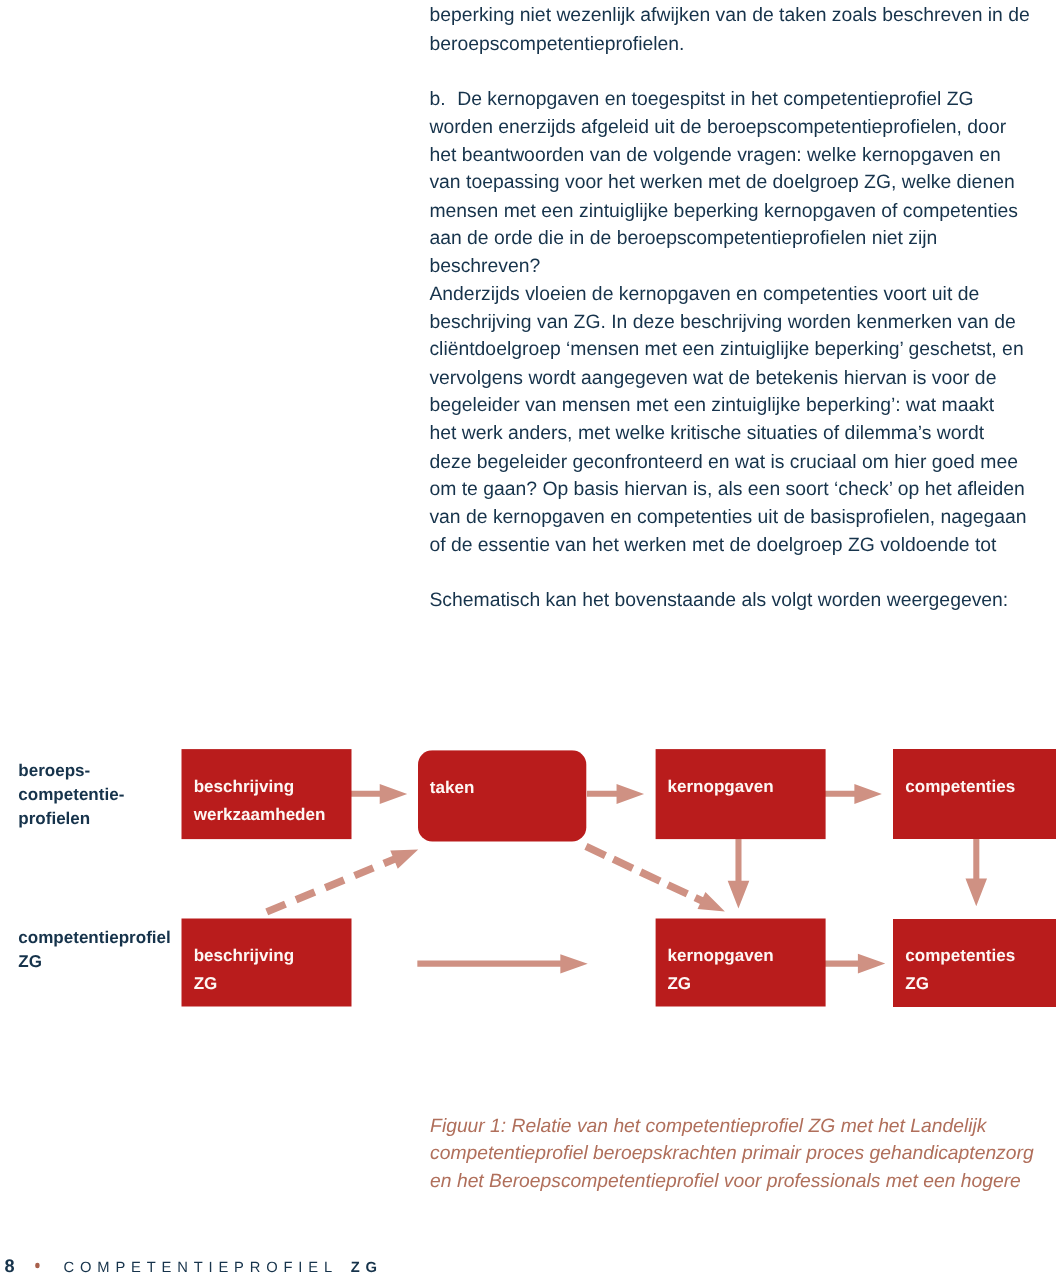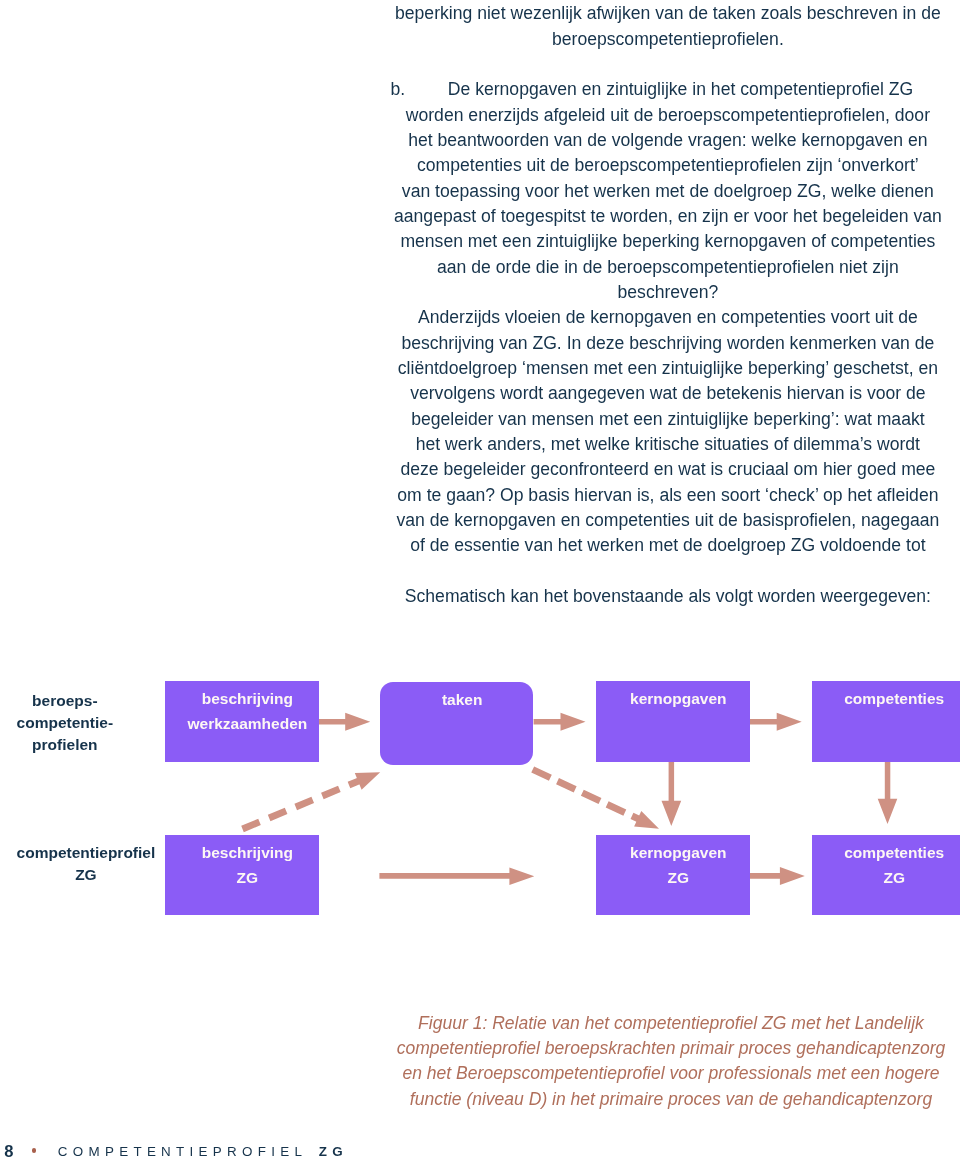--- a/index.html
+++ b/index.html
@@ -1,32 +1,32 @@
 <!DOCTYPE html>
 <html><head>
 <meta charset="utf-8">
 <title>Competentieprofiel ZG - page 8</title>
 <style>
   html,body{margin:0;padding:0;}
   .textcol,.caption,.rowlabel,.box,.fnum,.ftitle,.fsuf{transform:translateZ(0);}
   body{width:960px;height:1162px;background:#ffffff;font-family:"Liberation Sans",sans-serif;position:relative;overflow:hidden;}
-  .page{position:absolute;inset:0;text-align:center;}
+  .page{position:absolute;inset:0;}
   
   .textcol{position:absolute;left:390.4px;top:1.2px;width:555px;color:#16334b;font-size:17.6px;line-height:25.35px;white-space:nowrap;}
   .para{margin:0;}
   .para + .para{margin-top:25.35px;}
   .tline{height:25.35px;}
   .hang{position:relative;}
   .hang .marker{position:absolute;left:0;top:0;}
   .hang .tline:first-of-type{padding-left:25.3px;}
   .hang .nohang{padding-left:0;}
   
   .diagram{position:absolute;left:0;top:0;width:960px;height:1162px;margin-left:11px;}
   .arrows{position:absolute;left:0;top:0;}
-  .box{position:absolute;background:#8b5cf6;color:#fdf7f4;font-weight:bold;font-size:15.5px;line-height:24.8px;box-sizing:border-box;padding-top:6px;padding-left:11.1px;white-space:nowrap;}
+  .box{position:absolute;background:#b91c1c;color:#fdf7f4;font-weight:bold;font-size:15.5px;line-height:24.8px;box-sizing:border-box;padding-top:23px;padding-left:11.1px;white-space:nowrap;}
   .rowlabel{position:absolute;color:#16334b;font-weight:bold;font-size:15.5px;line-height:21.9px;white-space:nowrap;}
   
   .caption{position:absolute;left:391px;width:560px;color:#b06f5b;font-style:italic;font-size:17.55px;line-height:25.2px;white-space:nowrap;}
   
   .footer{position:absolute;left:0;top:1120px;width:960px;height:42px;}
   .fnum{position:absolute;left:4.2px;top:0;font-size:16.5px;font-weight:bold;color:#16334b;line-height:1;}
   .fbul{position:absolute;left:31.6px;top:0;width:4.8px;height:4.8px;border-radius:50%;background:#a8604c;}
   .ftitle{position:absolute;left:57.8px;top:0;font-size:13.4px;font-weight:normal;letter-spacing:5.3px;color:#16334b;line-height:1;}
   .fsuf{position:absolute;left:318.8px;top:0;font-size:13.4px;font-weight:bold;letter-spacing:5.3px;color:#16334b;line-height:1;}
 </style>
@@ -35,26 +35,24 @@
 
 <div class="page">
 
   <div class="textcol">
     <div class="para">
       <div class="tline">beperking niet wezenlijk afwijken van de taken zoals beschreven in de</div>
       <div class="tline">beroepscompetentieprofielen.</div>
     </div>
     <div class="para hang">
       <span class="marker">b.</span>
-      <div class="tline">De kernopgaven en zintuiglijke in het competentieprofiel ZG</div>
+      <div class="tline">De kernopgaven en toegespitst in het competentieprofiel ZG</div>
       <div class="tline nohang">worden enerzijds afgeleid uit de beroepscompetentieprofielen, door</div>
       <div class="tline nohang">het beantwoorden van de volgende vragen: welke kernopgaven en</div>
-      <div class="tline nohang">competenties uit de beroepscompetentieprofielen zijn ‘onverkort’</div>
       <div class="tline nohang">van toepassing voor het werken met de doelgroep ZG, welke dienen</div>
-      <div class="tline nohang">aangepast of toegespitst te worden, en zijn er voor het begeleiden van</div>
       <div class="tline nohang">mensen met een zintuiglijke beperking kernopgaven of competenties</div>
       <div class="tline nohang">aan de orde die in de beroepscompetentieprofielen niet zijn</div>
       <div class="tline nohang">beschreven?</div>
       <div class="tline nohang">Anderzijds vloeien de kernopgaven en competenties voort uit de</div>
       <div class="tline nohang">beschrijving van ZG. In deze beschrijving worden kenmerken van de</div>
       <div class="tline nohang">cliëntdoelgroep ‘mensen met een zintuiglijke beperking’ geschetst, en</div>
       <div class="tline nohang">vervolgens wordt aangegeven wat de betekenis hiervan is voor de</div>
       <div class="tline nohang">begeleider van mensen met een zintuiglijke beperking’: wat maakt</div>
       <div class="tline nohang">het werk anders, met welke kritische situaties of dilemma’s wordt</div>
       <div class="tline nohang">deze begeleider geconfronteerd en wat is cruciaal om hier goed mee</div>
@@ -132,21 +130,20 @@
     <div class="box" style="left:800.9px;top:835.3px;width:153.5px;height:80.2px;">
       <div>competenties</div>
       <div>ZG</div>
     </div>
   </div>
 
   <div class="caption" style="top:1011px;">
     <div class="cline">Figuur 1: Relatie van het competentieprofiel ZG met het Landelijk</div>
     <div class="cline">competentieprofiel beroepskrachten primair proces gehandicaptenzorg</div>
     <div class="cline">en het Beroepscompetentieprofiel voor professionals met een hogere</div>
-    <div class="cline">functie (niveau D) in het primaire proces van de gehandicaptenzorg</div>
   </div>
 
   <div class="footer">
     <span class="fnum" style="top:22.9px;">8</span>
     <span class="fbul" style="top:28.2px;"></span>
     <span class="ftitle" style="top:24.6px;">COMPETENTIEPROFIEL</span>
     <span class="fsuf" style="top:24.6px;">ZG</span>
   </div>
 
 </div>

